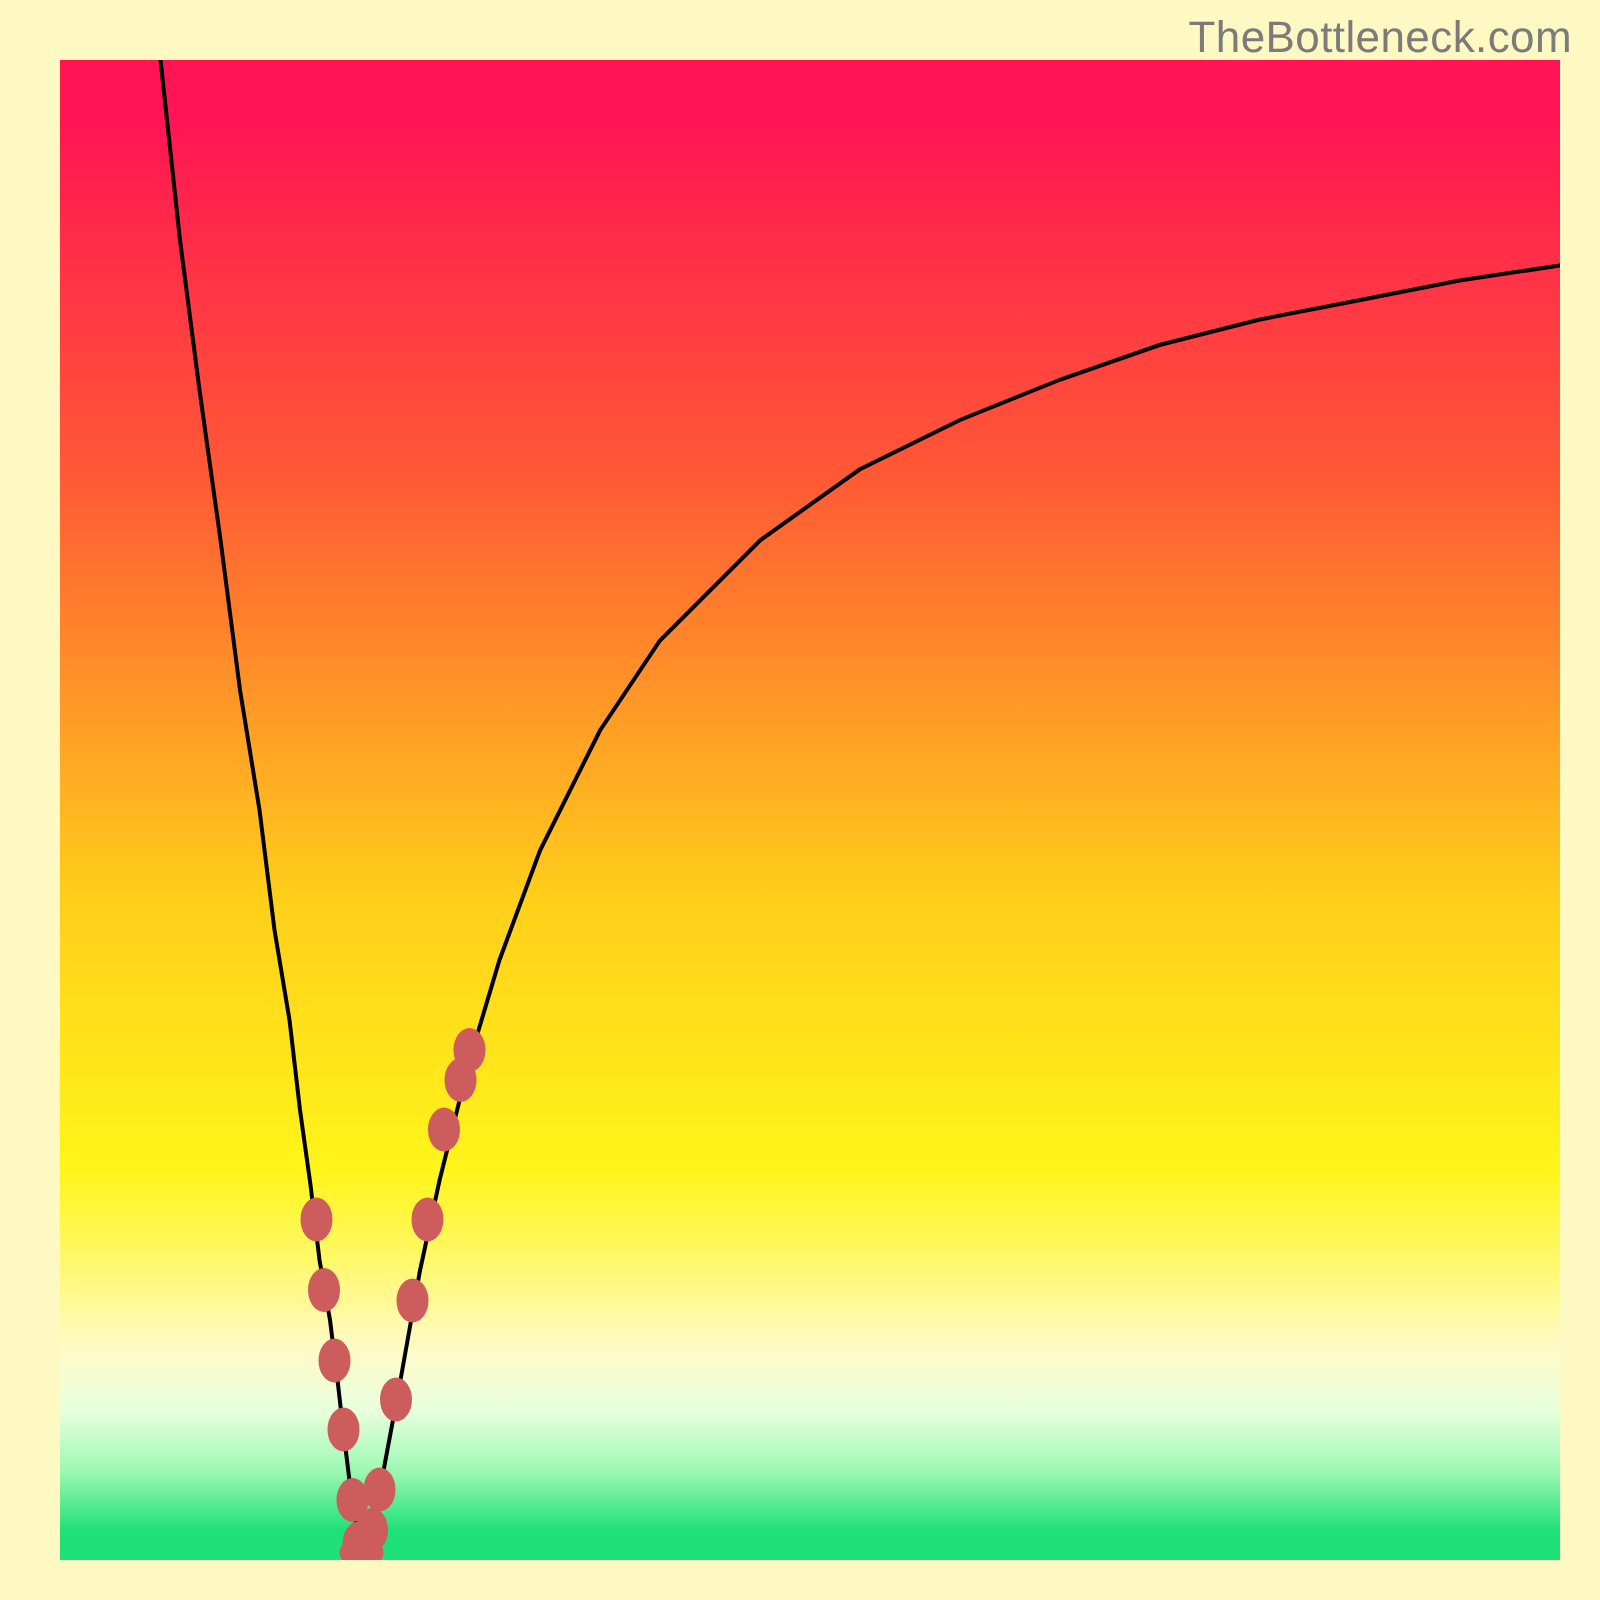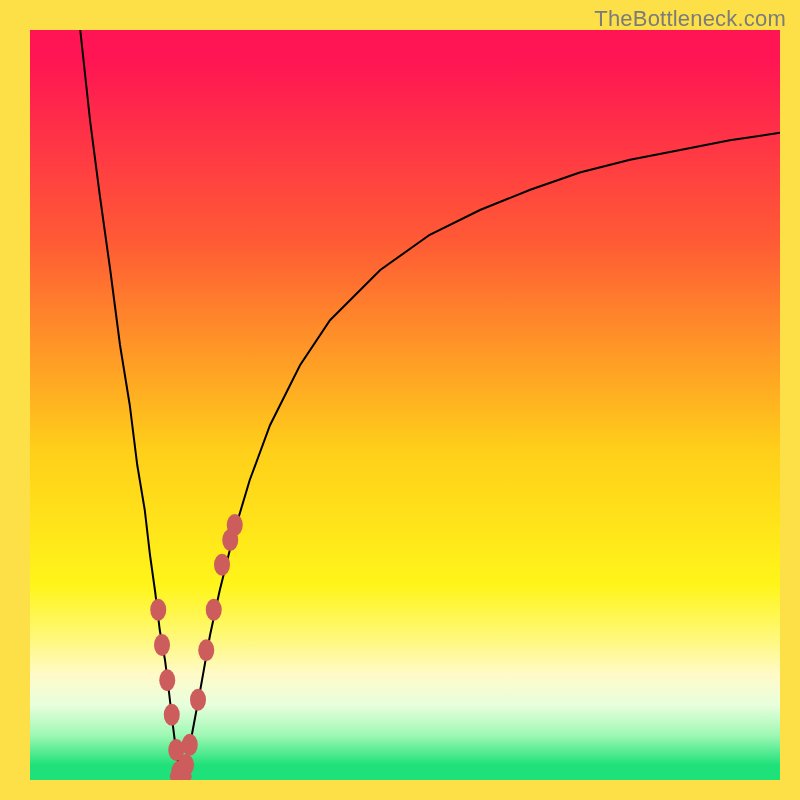--- a/index.html
+++ b/index.html
@@ -9,21 +9,21 @@
     height: 800px;
     background: #000;
     overflow: hidden;
   }
   .frame {
     position: absolute;
     left: 0;
     top: 0;
     width: 800px;
     height: 800px;
-    background: #fde047;
+    background: #fef9c3;
   }
   .plot {
     position: absolute;
     left: 30px;
     top: 30px;
     width: 750px;
     height: 750px;
     background: linear-gradient(to bottom,
       #ff1553 0%,
       #ff1553 4%,

